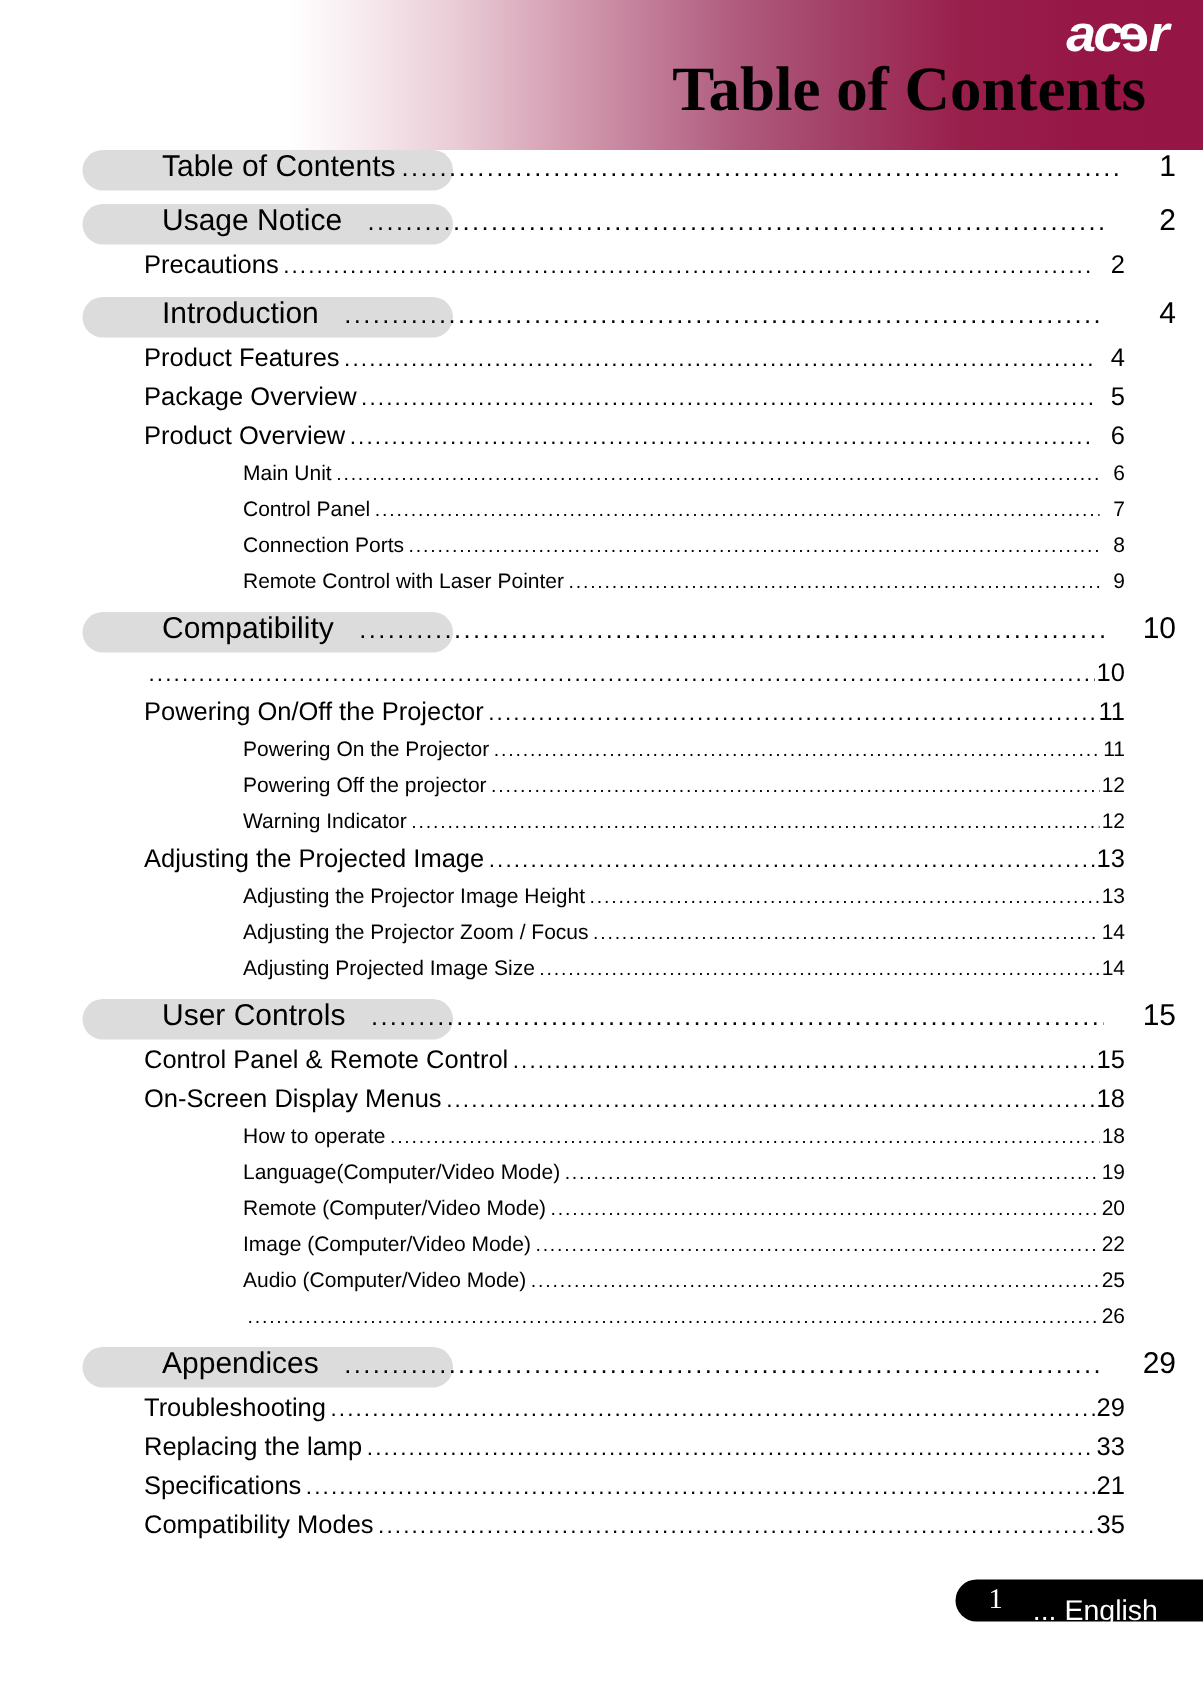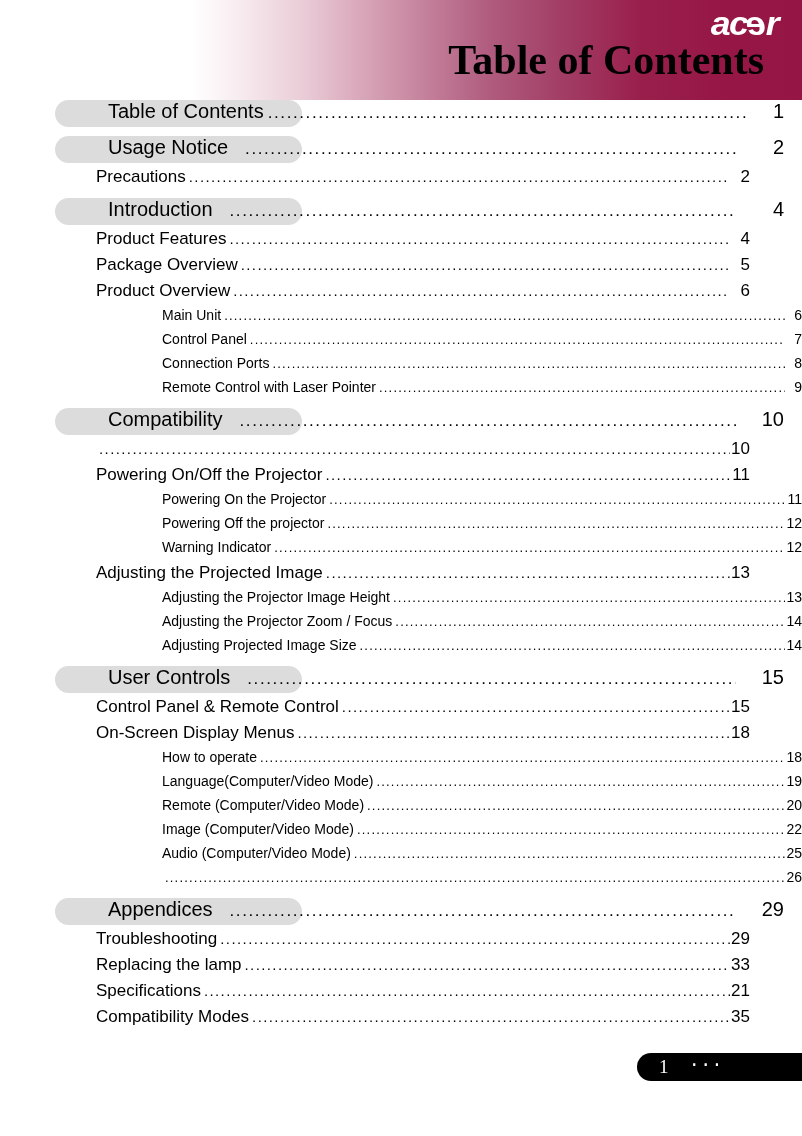--- a/index.html
+++ b/index.html
@@ -148,20 +148,21 @@
     font-size: 17px;
   }
   .lvl2 .label { font-size: 17px; }
   .lvl2 .dots  { font-size: 15px; padding: 0 0 0 3px; letter-spacing: 1.4px; }
   .lvl2 .num   { font-size: 17px; min-width: 20px; }
 
   
   .lvl3 {
     height: 24px;
     padding-left: 162px;
+    padding-right: 52px;
     font-size: 14px;
   }
   .lvl3 .label { font-size: 14px; }
   .lvl3 .dots  { font-size: 13px; padding: 0 0 0 3px; letter-spacing: 1.2px; }
   .lvl3 .num   { font-size: 14px; min-width: 17px; }
 
   .gap-before { margin-top: 5px; gap: 13px; }
 
   
   #footer-bar {
@@ -178,21 +179,21 @@
   }
   #footer-pagenum {
     color: #ffffff;
     font-family: "Liberation Serif", serif;
     font-size: 19px;
     padding-left: 22px;
     line-height: 28px;
   }
   #footer-lang {
     color: #ffffff;
-    font-family: Liberation Mono, monospace;
+    font-family: Liberation Sans, sans-serif;
     font-size: 19px;
     padding-left: 20px;
     line-height: 28px;
     margin-top: 16px;
   }
 </style>
 </head>
 <body>
 
 <div id="header">

